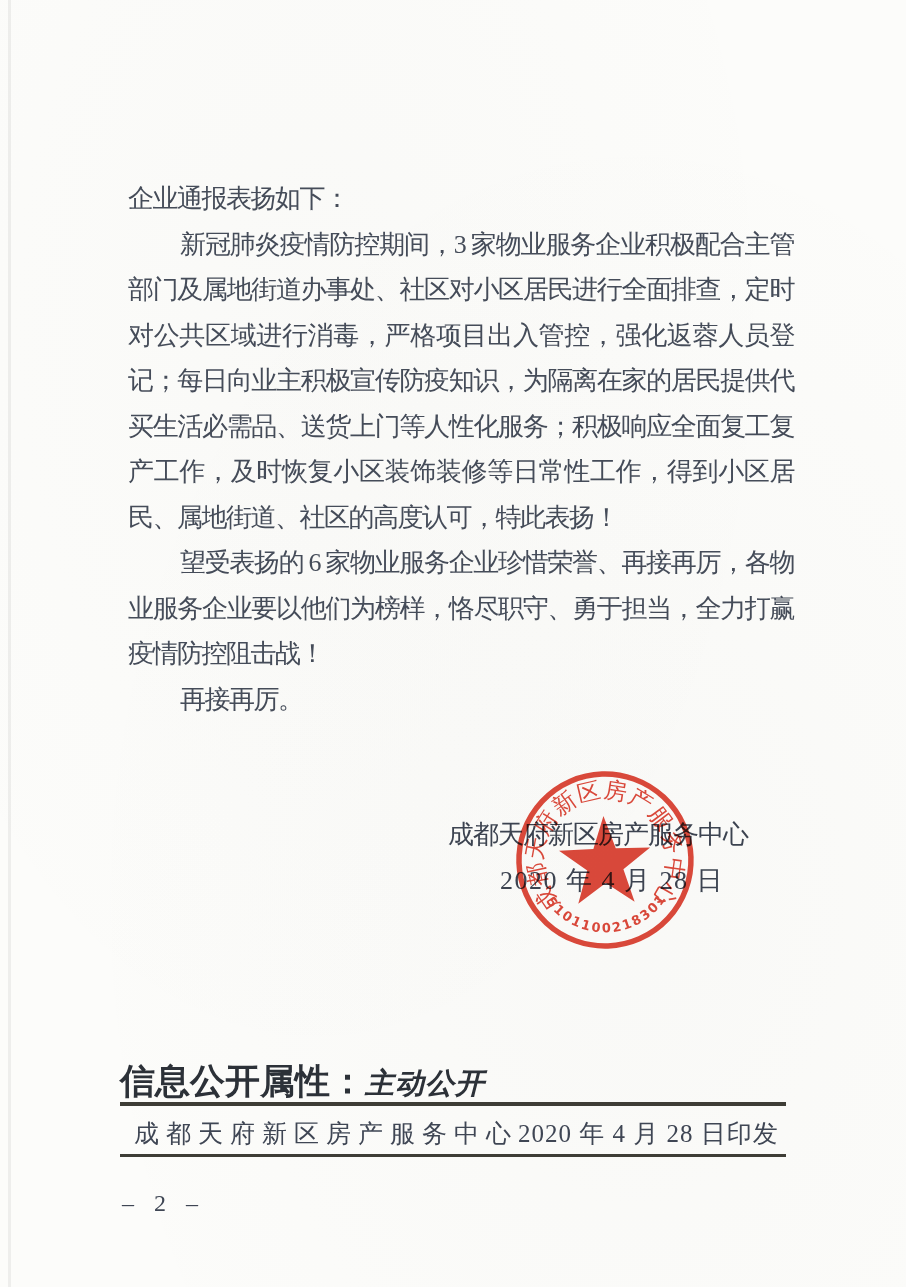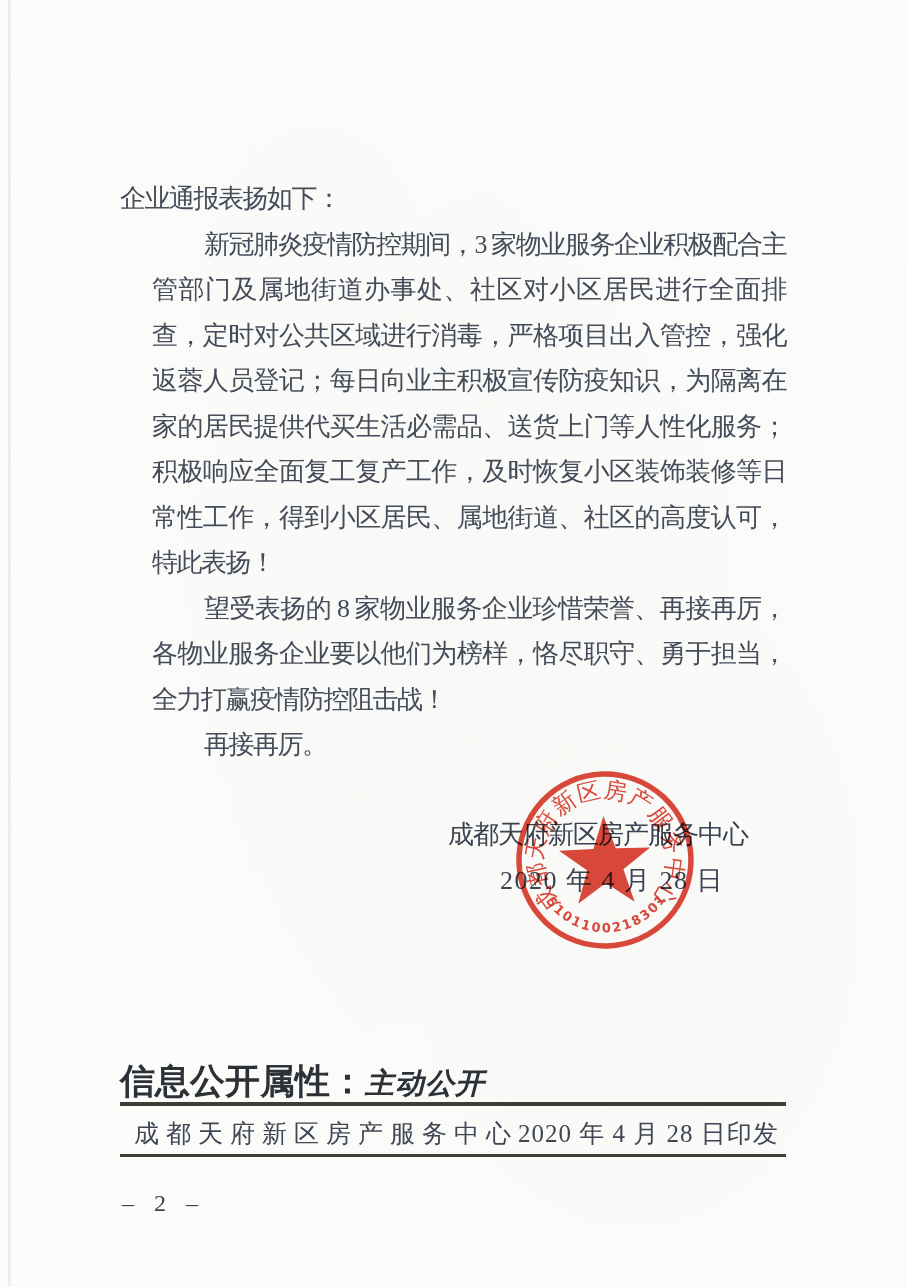--- a/index.html
+++ b/index.html
@@ -15,29 +15,29 @@
     overflow: hidden;
     font-family: "Liberation Serif", "DejaVu Serif", serif;
   }
   .scan-edge {
     position: absolute; left: 8px; top: 0; width: 3px; height: 100%;
     background: rgba(120,120,118,0.10);
   }
   
   .doc-body {
     position: absolute;
-    left: 120px; top: 176px; width: 666px;
+    left: 128px; top: 176px; width: 666px;
     color: #454c59;
     font-size: 26px;
     line-height: 45.5px;
     letter-spacing: -1.5px;
     text-align: justify;
   }
   .doc-body p { margin: 0; }
-  .doc-body p.indent { text-indent: 2em; margin-left: 32px; }
+  .doc-body p.indent { text-indent: 2em; }
   
   .sig-org {
     position: absolute; left: 448px; top: 817px;
     color: #3c4350; font-size: 26px; letter-spacing: -1px;
     white-space: nowrap;
   }
   .sig-date {
     position: absolute; left: 500px; top: 863px;
     color: #3c4350; font-size: 26px; letter-spacing: 1.5px;
     white-space: nowrap;
@@ -90,21 +90,21 @@
 </style>
 </head>
 <body>
 
 <div class="sheet">
   <div class="scan-edge"></div>
 
   <div class="doc-body">
     <p>企业通报表扬如下：</p>
     <p class="indent">新冠肺炎疫情防控期间，3 家物业服务企业积极配合主管部门及属地街道办事处、社区对小区居民进行全面排查，定时对公共区域进行消毒，严格项目出入管控，强化返蓉人员登记；每日向业主积极宣传防疫知识，为隔离在家的居民提供代买生活必需品、送货上门等人性化服务；积极响应全面复工复产工作，及时恢复小区装饰装修等日常性工作，得到小区居民、属地街道、社区的高度认可，特此表扬！</p>
-    <p class="indent">望受表扬的 8 家物业服务企业珍惜荣誉、再接再厉，各物业服务企业要以他们为榜样，恪尽职守、勇于担当，全力打赢疫情防控阻击战！</p>
+    <p class="indent">望受表扬的 6 家物业服务企业珍惜荣誉、再接再厉，各物业服务企业要以他们为榜样，恪尽职守、勇于担当，全力打赢疫情防控阻击战！</p>
     <p class="indent">再接再厉。</p>
   </div>
 
   <div class="sig-org">成都天府新区房产服务中心</div>
   <div class="sig-date">2020 年 4 月 28 日</div>
 
   <svg class="seal" viewBox="0 0 184 186" width="184" height="186" xmlns="http://www.w3.org/2000/svg">
     <circle cx="92" cy="92" r="86" fill="none" stroke-width="5.5" stroke="#dc3a2b"></circle>
     <path id="sealArcTop" d="M 48.2,135.8 A 62,62 0 1 1 135.8,135.8" fill="none"></path>
     <path id="sealArcBottom" d="M 30,129 A 72,72 0 0 0 154,129" fill="none"></path>

